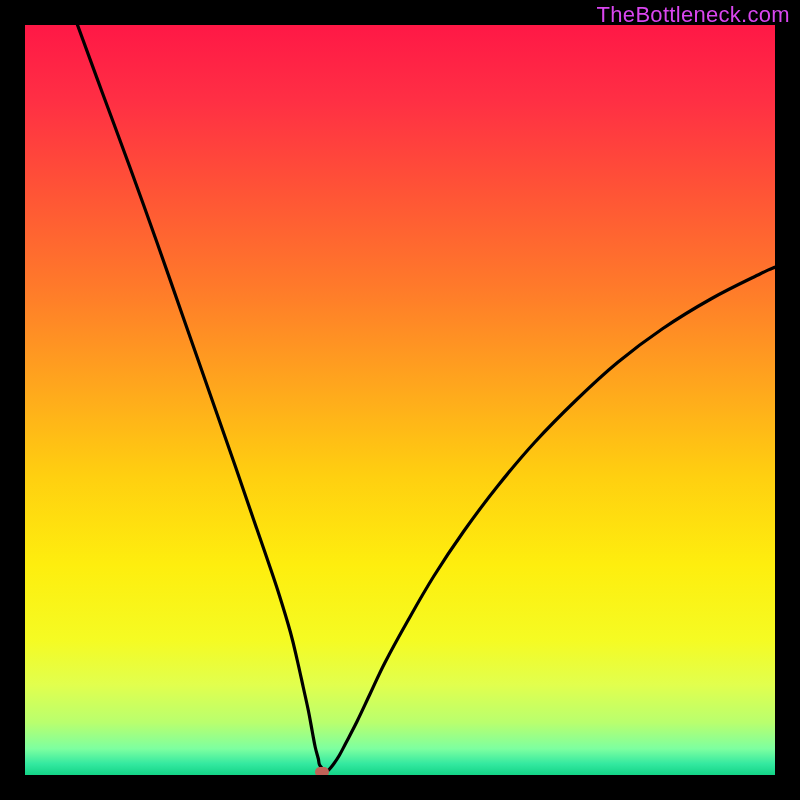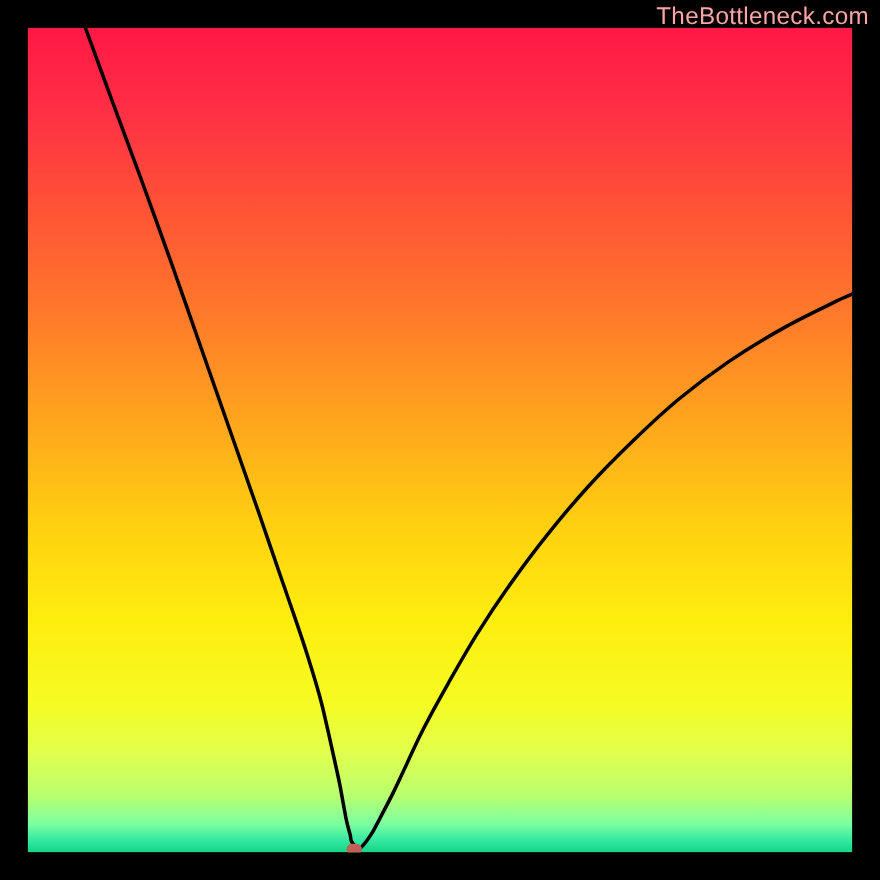--- a/index.html
+++ b/index.html
@@ -32,21 +32,21 @@
     position: absolute;
     width: 14px;
     height: 10px;
     border-radius: 5px;
     transform: translate(-50%, -50%);
   }
   .watermark {
     position: absolute;
     top: 2px;
     right: 10px;
-    color: #fca5a5;
+    color: #d946ef;
     font-size: 22px;
     font-weight: 400;
     letter-spacing: 0.3px;
   }
 </style>
 </head>
 <body>
 
 <div class="watermark">TheBottleneck.com</div>
 

